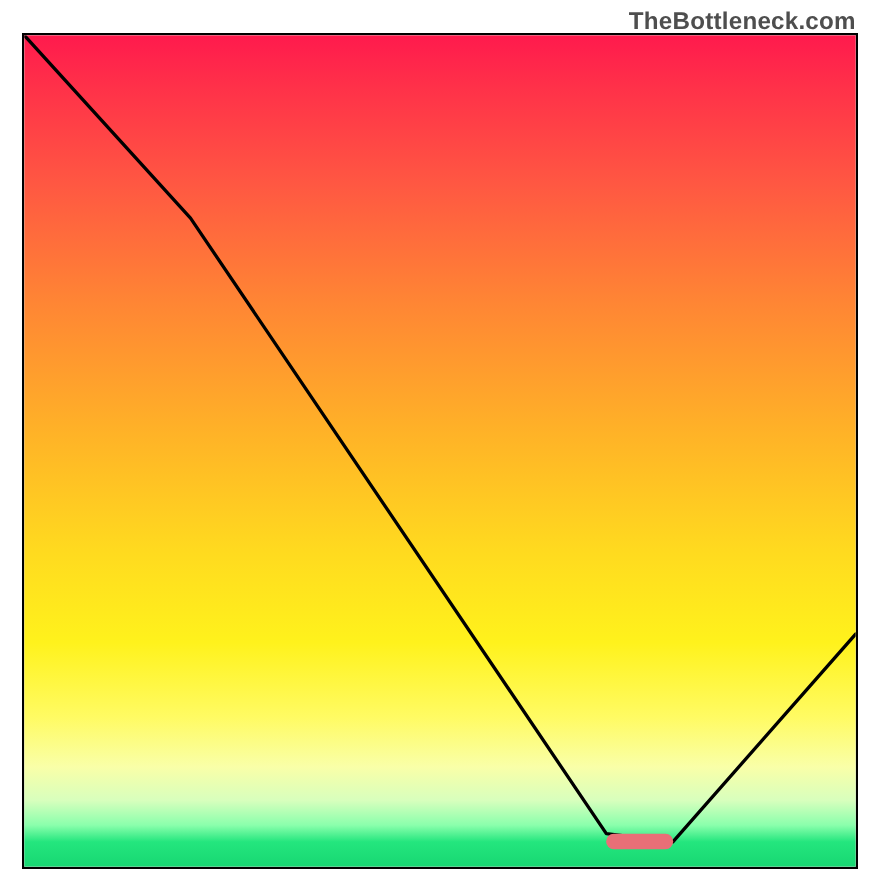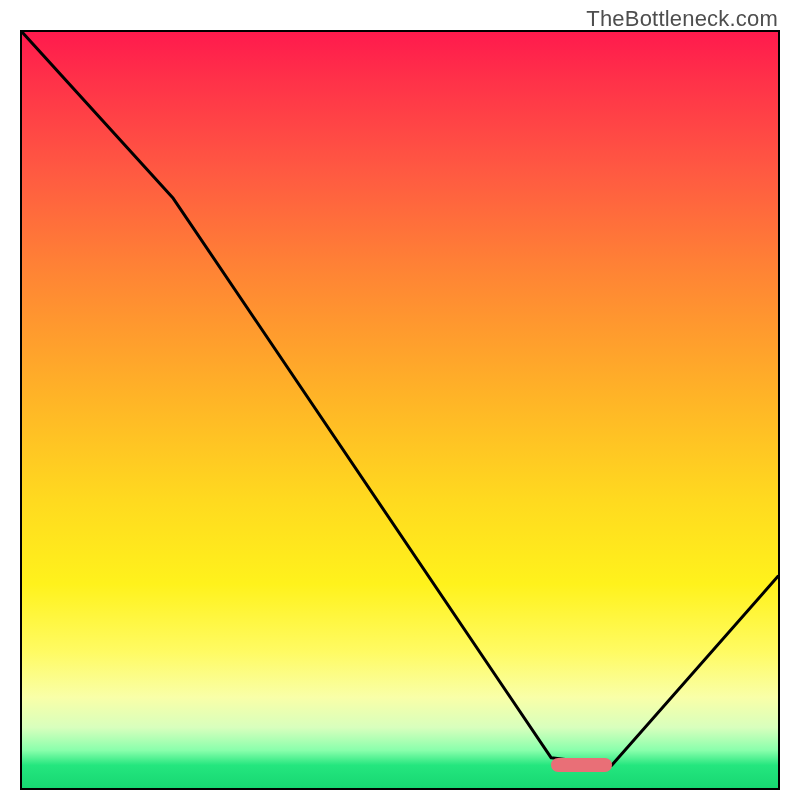--- a/index.html
+++ b/index.html
@@ -39,21 +39,21 @@
       #8affac 95%,
       #24e67e 97%,
       #17d772 100%
     );
   }
   .attribution {
     position: absolute;
     top: 6px;
     right: 22px;
     font-size: 22px;
-    font-weight: 400;
+    font-weight: 700;
     color: #4e4e4e;
     letter-spacing: 0.2px;
   }
   svg.curve {
     position: absolute;
     inset: 0;
     width: 100%;
     height: 100%;
   }
   .marker {

